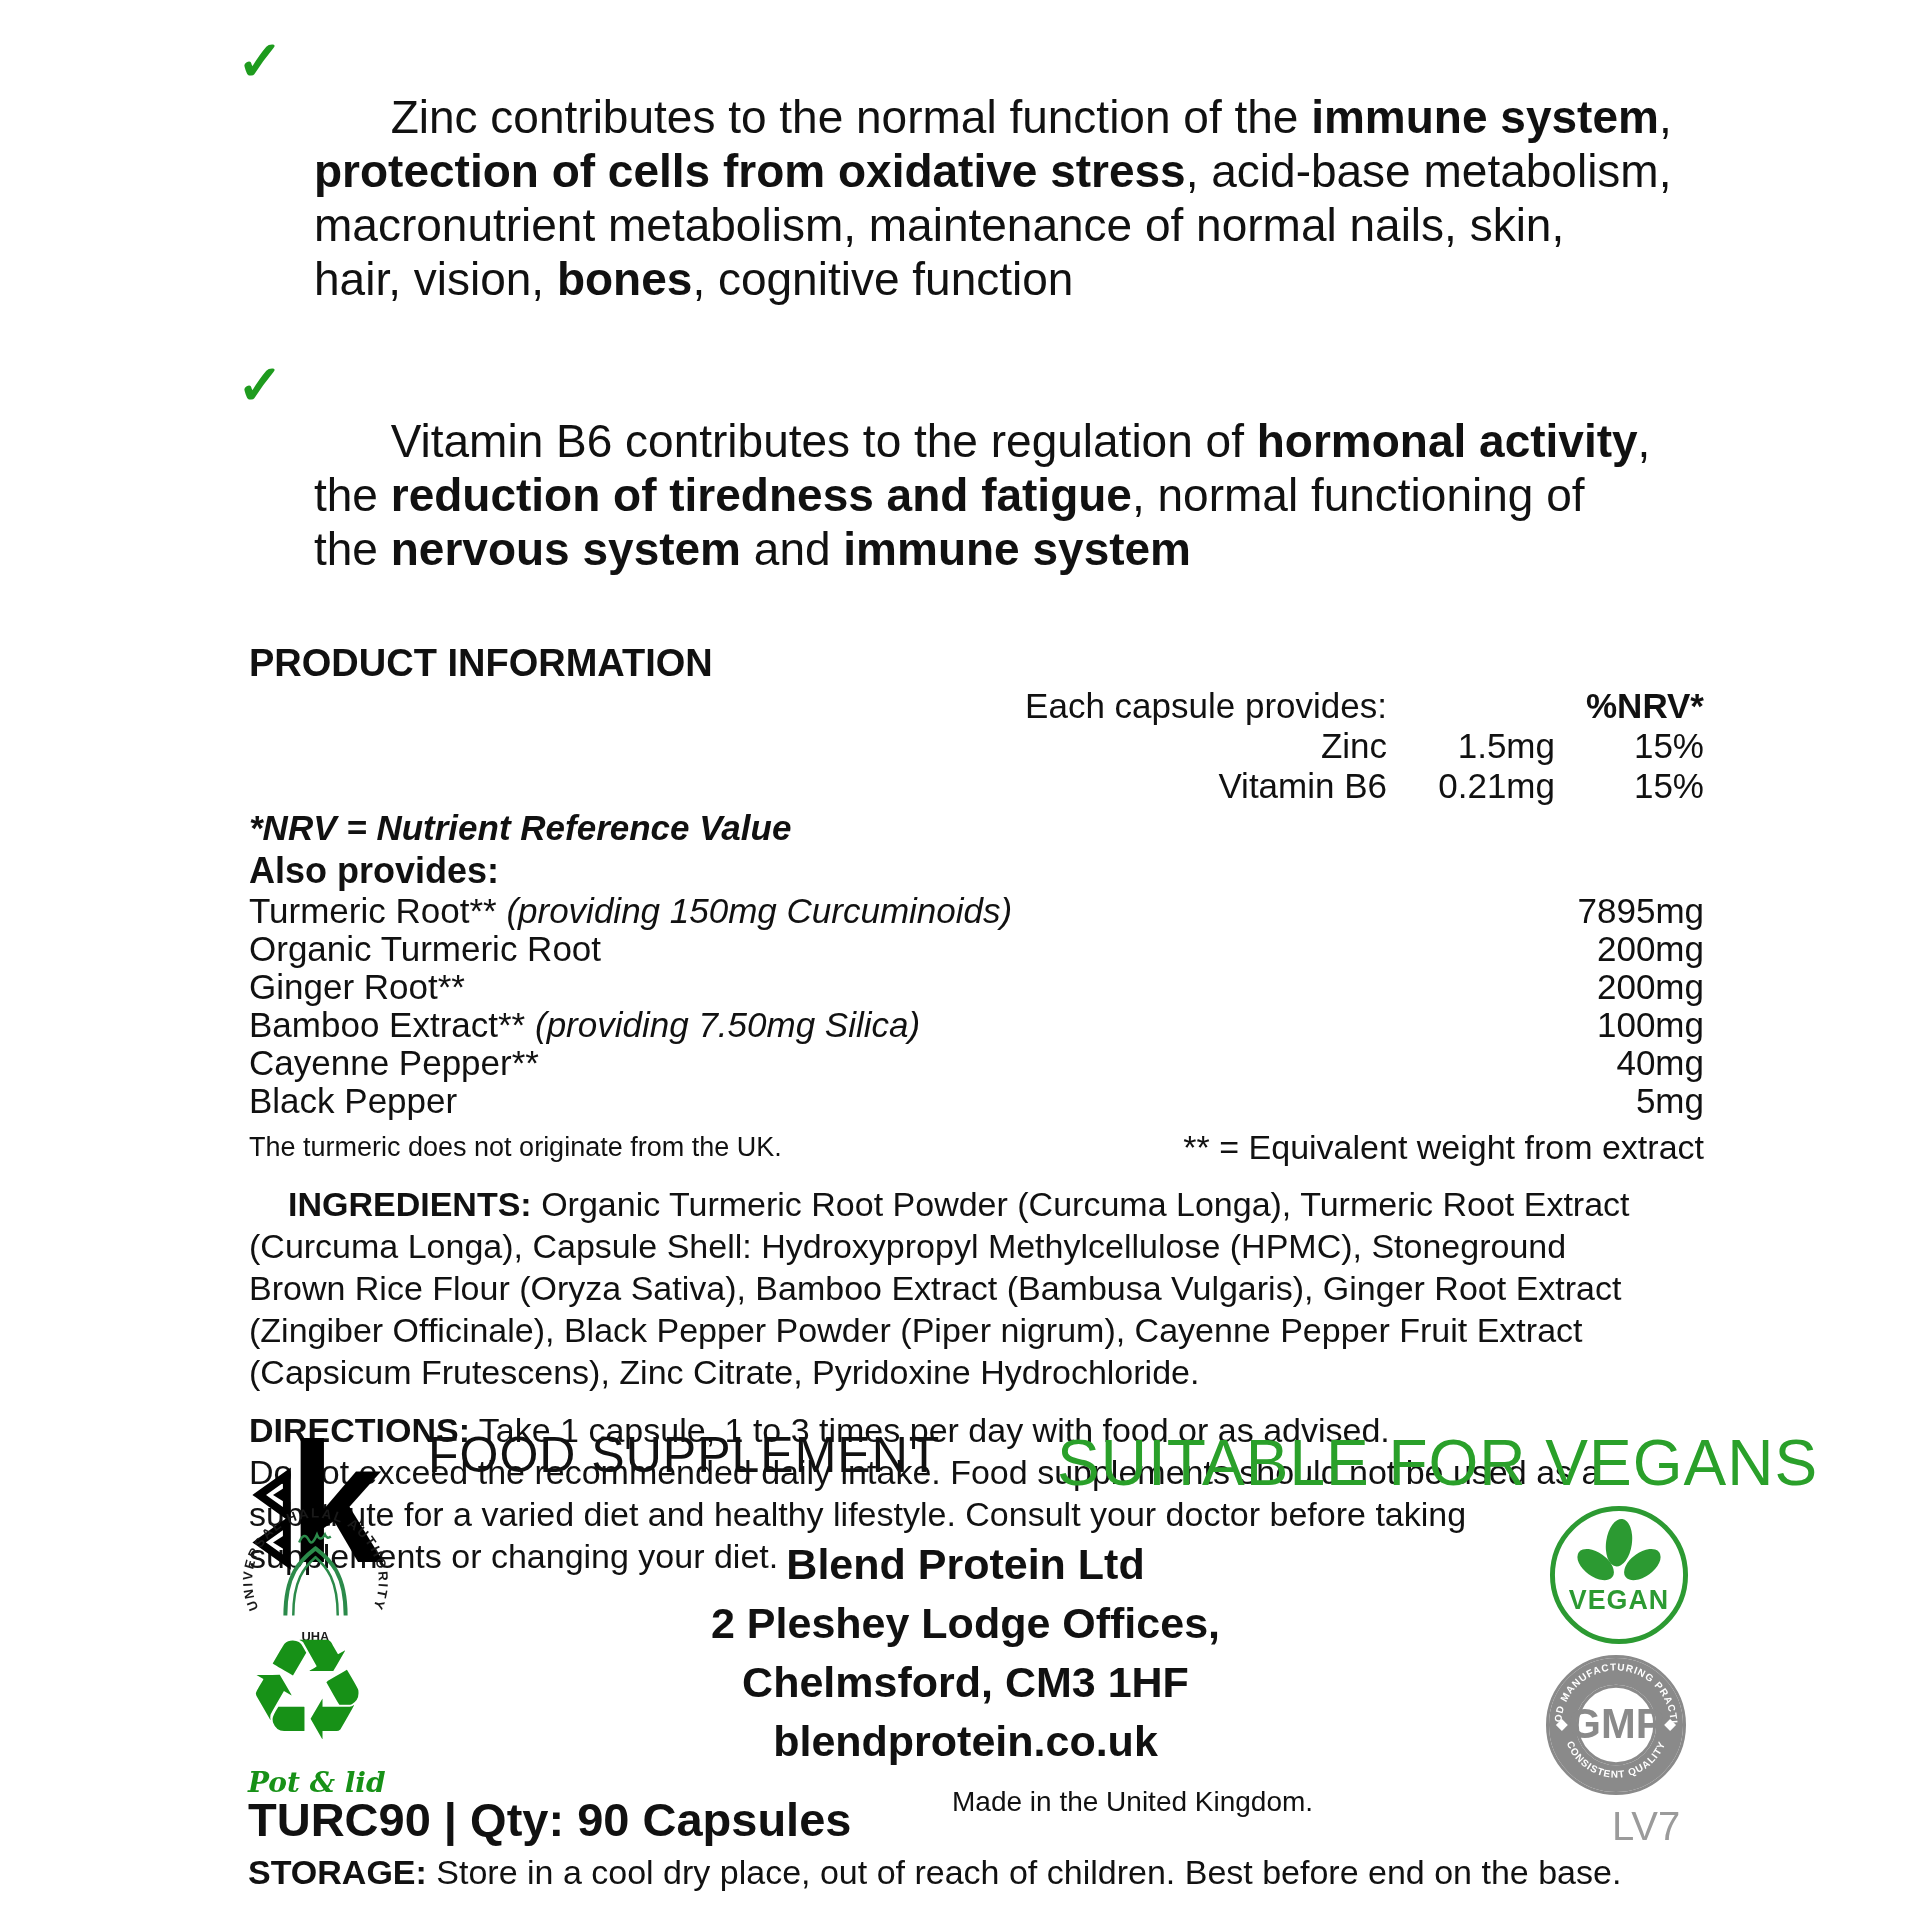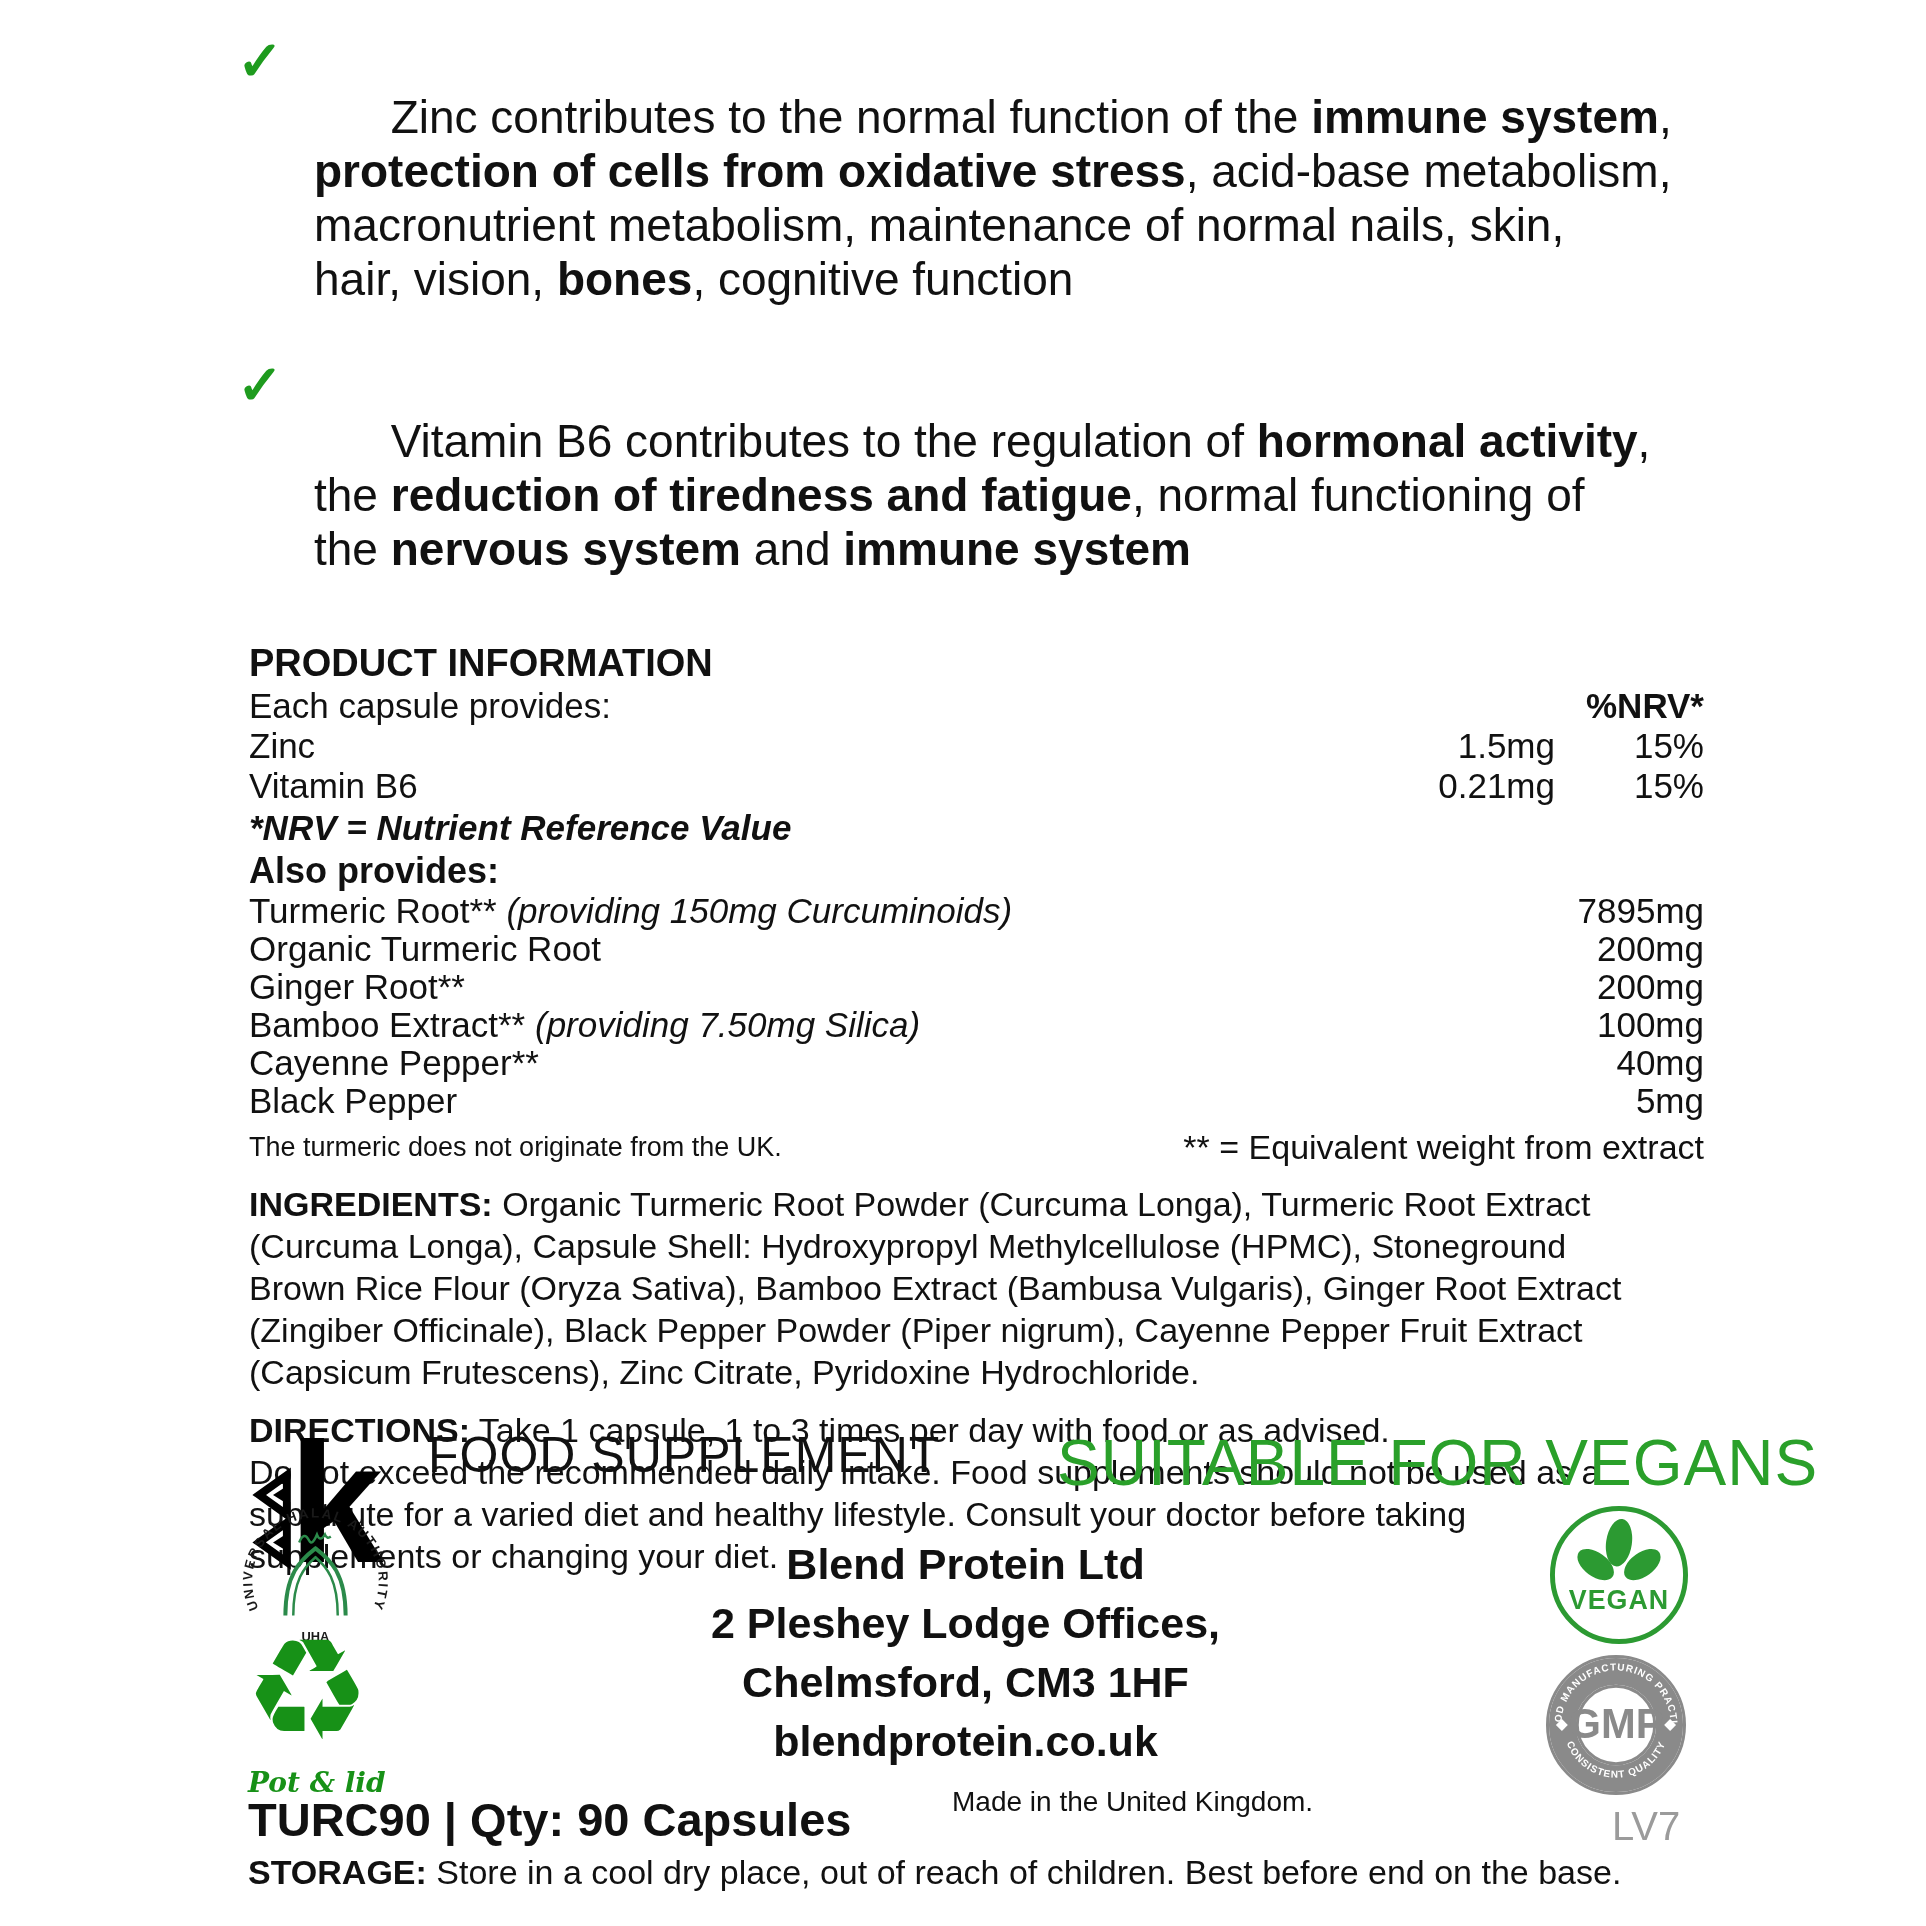--- a/index.html
+++ b/index.html
@@ -6,21 +6,21 @@
   html,body{margin:0;padding:0;background:#ffffff;}
   .page{position:relative;width:1927px;height:1927px;background:#ffffff;color:#111;
         font-family:"Liberation Sans",sans-serif;overflow:hidden;}
   .content{position:absolute;left:249px;top:36px;width:1455px;}
   
   .bullet{position:relative;padding-left:65px;font-size:46px;line-height:54px;white-space:pre;}
   .bullet .check{position:absolute;left:-12px;top:-2px;color:#1e9b1e;font-size:55px;font-weight:bold;}
   
   .section-heading{font-size:38px;font-weight:bold;line-height:46px;margin-top:10px;}
   .pi-row{display:flex;font-size:35px;line-height:40px;}
-  .pi-row .name{flex:1;}
+  .pi-row .name{flex:1;text-align:right;}
   .pi-row .amt{width:168px;text-align:right;}
   .pi-row .nrvc{width:149px;text-align:right;}
   .bold{font-weight:bold;}
   .nrv-note{font-size:35px;line-height:44px;font-weight:bold;font-style:italic;}
   .also-heading{font-size:36px;font-weight:bold;line-height:42px;}
   .ap-row{display:flex;font-size:35px;line-height:38px;}
   .ap-row .label{flex:1;}
   .ap-row .amount{text-align:right;}
   .italic{font-style:italic;}
   .notes-row{display:flex;justify-content:space-between;align-items:center;margin-top:8px;}
@@ -107,21 +107,21 @@
     <div class="ap-row">
       <span class="label"><span>Black Pepper</span><span class="italic"></span></span>
       <span class="amount">5mg</span>
     </div>
 
     <div class="notes-row">
       <span class="small-note">The turmeric does not originate from the UK.</span>
       <span class="extract-note">** = Equivalent weight from extract</span>
     </div>
 
-    <div class="para"><span style="font-weight: bold;">INGREDIENTS:</span><span> Organic Turmeric Root Powder (Curcuma Longa), Turmeric Root Extract
+    <div class="para"><span style="font-weight: bold; margin-left: 39px;">INGREDIENTS:</span><span> Organic Turmeric Root Powder (Curcuma Longa), Turmeric Root Extract
 (Curcuma Longa), Capsule Shell: Hydroxypropyl Methylcellulose (HPMC), Stoneground
 Brown Rice Flour (Oryza Sativa), Bamboo Extract (Bambusa Vulgaris), Ginger Root Extract
 (Zingiber Officinale), Black Pepper Powder (Piper nigrum), Cayenne Pepper Fruit Extract
 (Capsicum Frutescens), Zinc Citrate, Pyridoxine Hydrochloride.</span></div>
     <div class="para"><span style="font-weight: bold;">DIRECTIONS:</span><span> Take 1 capsule, 1 to 3 times per day with food or as advised.
 Do not exceed the recommended daily intake. Food supplements should not be used as a
 substitute for a varied diet and healthy lifestyle. Consult your doctor before taking
 supplements or changing your diet.</span></div>
   </div>
 

